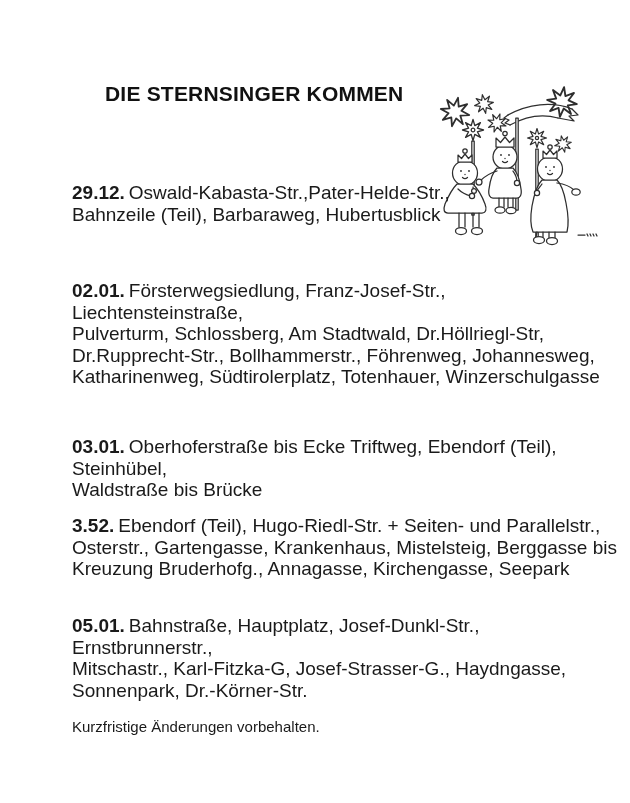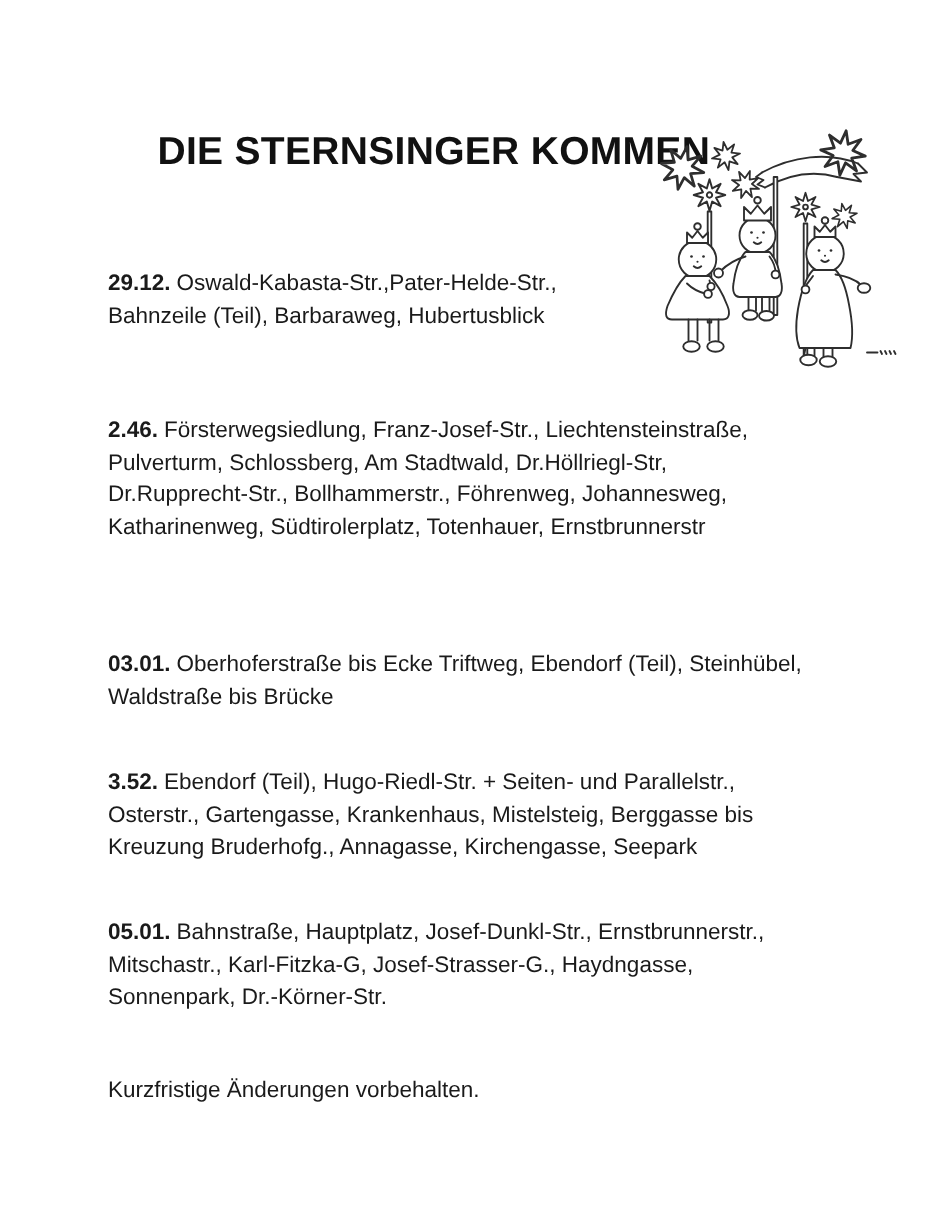--- a/index.html
+++ b/index.html
@@ -7,31 +7,31 @@
     width: 630px; height: 803px;
     background: #ffffff;
     font-family: "Liberation Sans", sans-serif;
     color: #1a1a1a;
     position: relative;
     overflow: hidden;
   }
   .doc-title {
     position: absolute;
     left: 105px; top: 68px;
-    font-size: 26px;
+    font-size: 21px;
     font-weight: bold;
     color: #111;
     letter-spacing: 0.2px;
     white-space: nowrap;
   }
   .entry {
     position: absolute;
     left: 72px;
     width: 545px;
-    font-size: 15px;
+    font-size: 19px;
     line-height: 21.5px;
   }
   .entry .date { font-weight: bold; margin-right: 4px; }
   .entry .streets { white-space: pre-line; }
   #entry-0 { top: 163px; width: 380px; }
   #entry-1 { top: 261px; }
   #entry-2 { top: 417px; }
   #entry-3 { top: 496px; }
   #entry-4 { top: 596px; }
   .doc-footer {
@@ -153,24 +153,24 @@
   </g>
 
   <path class="ln open" d="M 158,150 h 7 m 2,-1 l 1,2 m 2,-2 l 1,2 m 2,-2 l 1,2 m 2,-2 l 1,2"></path>
 </svg>
 
 <p class="entry" id="entry-0">
   <span class="date">29.12.</span><span class="streets">Oswald-Kabasta-Str.,Pater-Helde-Str.,
 Bahnzeile (Teil), Barbaraweg, Hubertusblick</span>
 </p>
 <p class="entry" id="entry-1">
-  <span class="date">2.46.</span><span class="streets">Försterwegsiedlung, Franz-Josef-Str., Liechtensteinstraße,
+  <span class="date">02.01.</span><span class="streets">Försterwegsiedlung, Franz-Josef-Str., Liechtensteinstraße,
 Pulverturm, Schlossberg, Am Stadtwald, Dr.Höllriegl-Str,
 Dr.Rupprecht-Str., Bollhammerstr., Föhrenweg, Johannesweg,
-Katharinenweg, Südtirolerplatz, Totenhauer, Ernstbrunnerstr</span>
+Katharinenweg, Südtirolerplatz, Totenhauer, Winzerschulgasse</span>
 </p>
 <p class="entry" id="entry-2">
   <span class="date">03.01.</span><span class="streets">Oberhoferstraße bis Ecke Triftweg, Ebendorf (Teil), Steinhübel,
 Waldstraße bis Brücke</span>
 </p>
 <p class="entry" id="entry-3">
   <span class="date">3.52.</span><span class="streets">Ebendorf (Teil), Hugo-Riedl-Str. + Seiten- und Parallelstr.,
 Osterstr., Gartengasse, Krankenhaus, Mistelsteig, Berggasse bis
 Kreuzung Bruderhofg., Annagasse, Kirchengasse, Seepark</span>
 </p>

